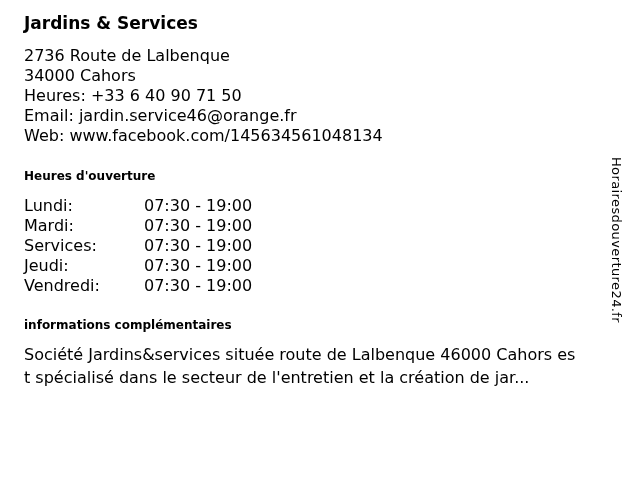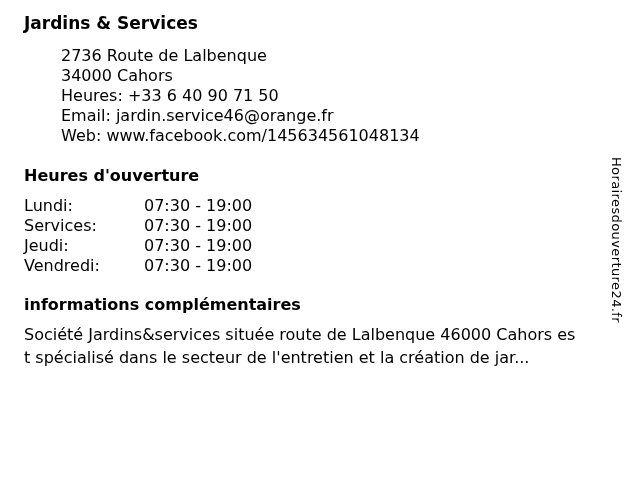--- a/index.html
+++ b/index.html
@@ -13,24 +13,24 @@
     position: relative;
     overflow: hidden;
   }
   .page { padding: 12px 20px 0 24px; width: 620px; }
   .title {
     font-size: 17px;
     font-weight: bold;
     line-height: 22px;
     margin: 0;
   }
-  .contact { margin-top: 12px; line-height: 20px; margin-left: 37px; }
+  .contact { margin-top: 12px; line-height: 20px; }
   .contact-line { white-space: nowrap; }
   .section-heading {
-    font-size: 16px;
+    font-size: 12px;
     font-weight: bold;
     line-height: 20px;
     margin: 20px 0 0 0;
   }
   .section-heading.info { margin-top: 19px; }
   table.hours {
     margin-top: 10px;
     border-collapse: collapse;
     border: none;
   }
@@ -83,20 +83,24 @@
 
   <h2 class="section-heading">Heures d'ouverture</h2>
 
   <table class="hours">
     <tbody>
       <tr>
         <td class="day">Lundi:</td>
         <td class="time">07:30 - 19:00</td>
       </tr>
       <tr>
+        <td class="day">Mardi:</td>
+        <td class="time">07:30 - 19:00</td>
+      </tr>
+      <tr>
         <td class="day">Services:</td>
         <td class="time">07:30 - 19:00</td>
       </tr>
       <tr>
         <td class="day">Jeudi:</td>
         <td class="time">07:30 - 19:00</td>
       </tr>
       <tr>
         <td class="day">Vendredi:</td>
         <td class="time">07:30 - 19:00</td>

